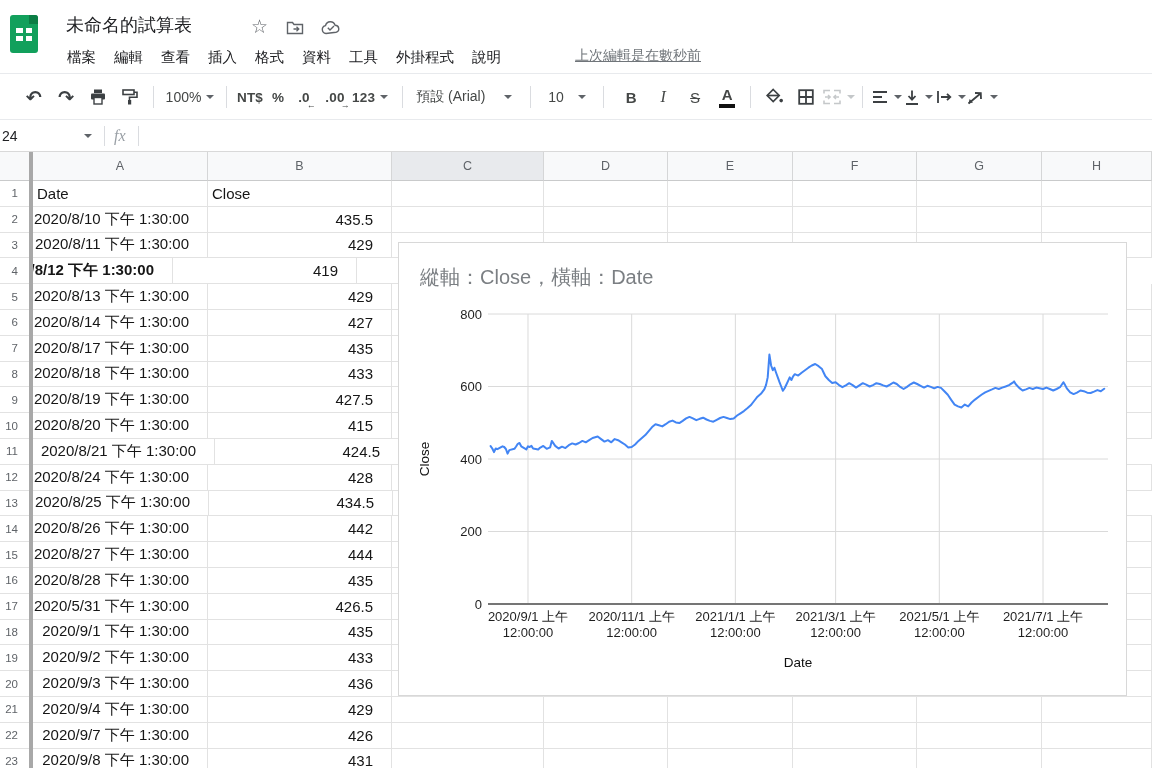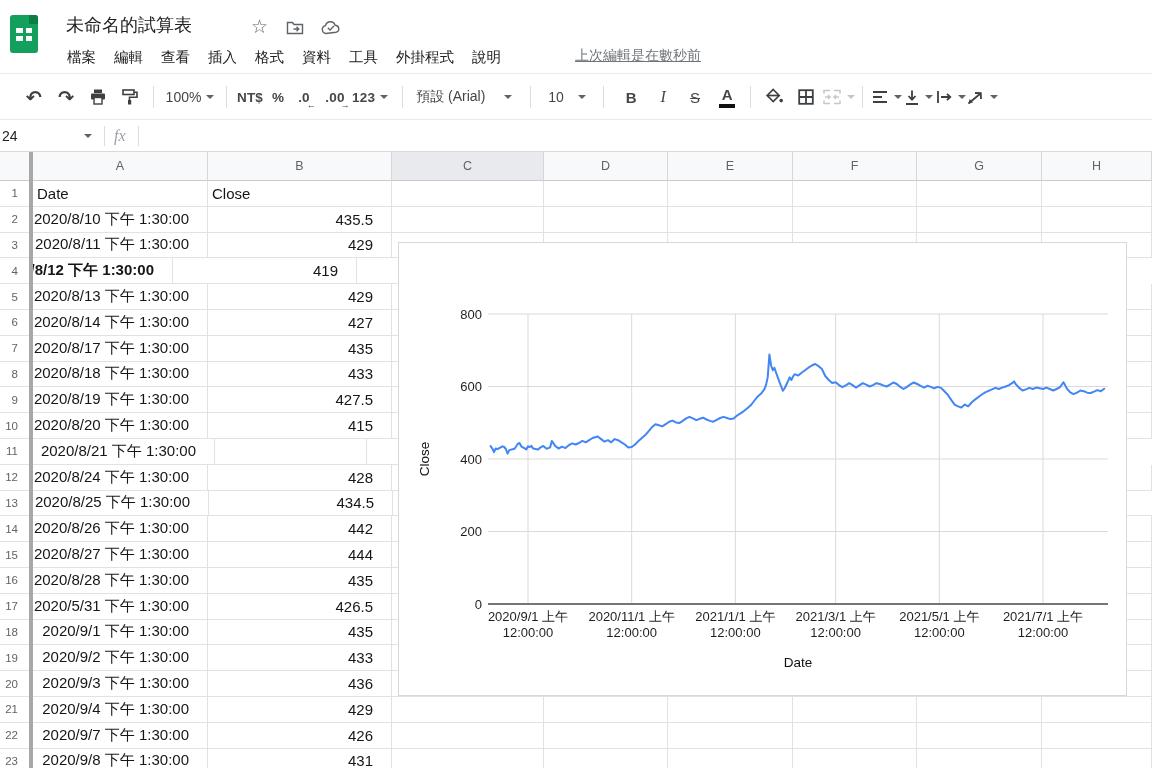--- a/index.html
+++ b/index.html
@@ -374,20 +374,21 @@
         <div class="cell num" style="width: 184px;">415</div>
         <div class="cell txt" style="width: 152px;"></div>
         <div class="cell txt" style="width: 124px;"></div>
         <div class="cell txt" style="width: 125px;"></div>
         <div class="cell txt" style="width: 124px;"></div>
         <div class="cell txt" style="width: 125px;"></div>
         <div class="cell txt" style="width: 110px;"></div>
       </div>
       <div class="row" style="height: 25.8px;">
         <div class="cell num" style="width: 182px;">2020/8/21 下午 1:30:00</div>
+        <div class="cell num" style="width: 184px;">424.5</div>
         <div class="cell txt" style="width: 152px;"></div>
         <div class="cell txt" style="width: 124px;"></div>
         <div class="cell txt" style="width: 125px;"></div>
         <div class="cell txt" style="width: 124px;"></div>
         <div class="cell txt" style="width: 125px;"></div>
         <div class="cell txt" style="width: 110px;"></div>
       </div>
       <div class="row" style="height: 25.8px;">
         <div class="cell num" style="width: 175px;">2020/8/24 下午 1:30:00</div>
         <div class="cell num" style="width: 184px;">428</div>
@@ -505,20 +506,21 @@
         <div class="cell txt" style="width: 124px;"></div>
         <div class="cell txt" style="width: 125px;"></div>
         <div class="cell txt" style="width: 124px;"></div>
         <div class="cell txt" style="width: 125px;"></div>
         <div class="cell txt" style="width: 110px;"></div>
       </div>
     </div>
 </div>
 
 <div id="chart">
+  <div id="chart-title">縱軸：Close，橫軸：Date</div>
   <svg id="chart-svg" width="729" height="454">
       <line x1="128.9934" y1="71" x2="128.9934" y2="361" stroke="#dadada" stroke-width="1"></line>
       <text x="128.9934" y="378" text-anchor="middle" font-size="13" fill="#1f1f1f" font-family="&quot;Liberation Sans&quot;,&quot;DejaVu Sans&quot;,sans-serif">2020/9/1 上午</text>
       <text x="128.9934" y="394" text-anchor="middle" font-size="13" fill="#1f1f1f" font-family="&quot;Liberation Sans&quot;,&quot;DejaVu Sans&quot;,sans-serif">12:00:00</text>
       <line x1="232.6751" y1="71" x2="232.6751" y2="361" stroke="#dadada" stroke-width="1"></line>
       <text x="232.6751" y="378" text-anchor="middle" font-size="13" fill="#1f1f1f" font-family="&quot;Liberation Sans&quot;,&quot;DejaVu Sans&quot;,sans-serif">2020/11/1 上午</text>
       <text x="232.6751" y="394" text-anchor="middle" font-size="13" fill="#1f1f1f" font-family="&quot;Liberation Sans&quot;,&quot;DejaVu Sans&quot;,sans-serif">12:00:00</text>
       <line x1="336.3568" y1="71" x2="336.3568" y2="361" stroke="#dadada" stroke-width="1"></line>
       <text x="336.3568" y="378" text-anchor="middle" font-size="13" fill="#1f1f1f" font-family="&quot;Liberation Sans&quot;,&quot;DejaVu Sans&quot;,sans-serif">2021/1/1 上午</text>
       <text x="336.3568" y="394" text-anchor="middle" font-size="13" fill="#1f1f1f" font-family="&quot;Liberation Sans&quot;,&quot;DejaVu Sans&quot;,sans-serif">12:00:00</text>

